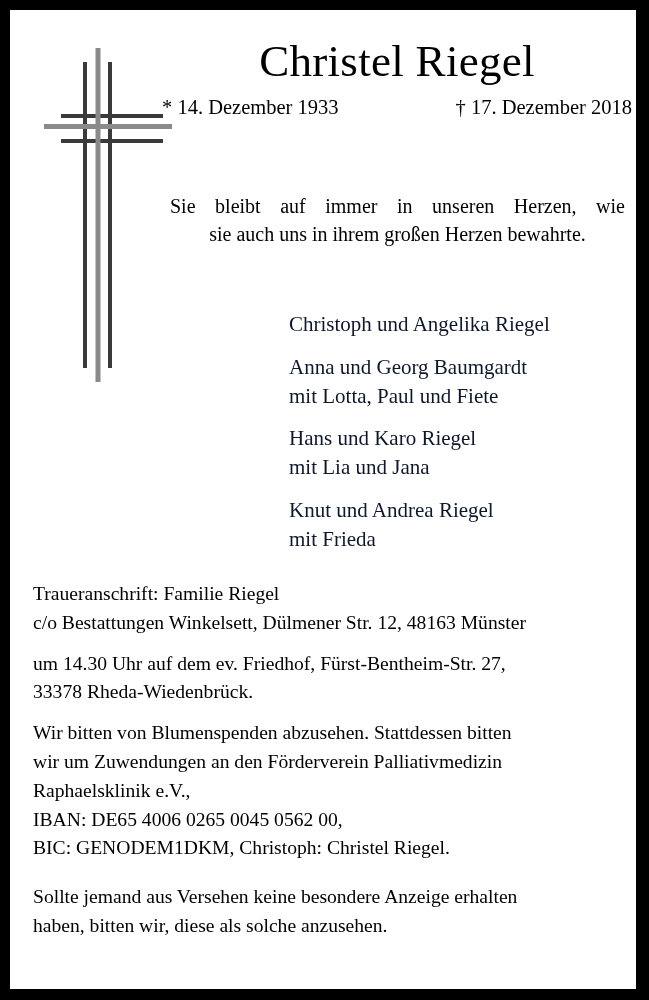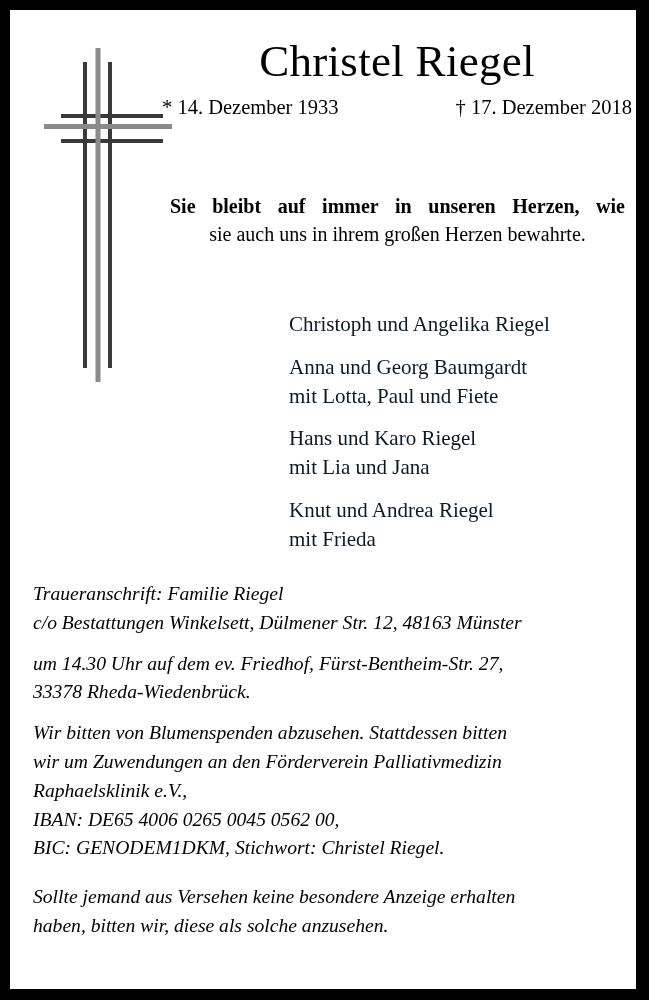--- a/index.html
+++ b/index.html
@@ -72,21 +72,21 @@
     position: absolute;
     left: 160px;
     top: 182px;
     width: 455px;
     font-size: 20px;
     line-height: 1.42;
     text-align: justify;
     text-align-last: center;
     color: #000;
   }
-  .verse .l1 { text-align: justify; text-align-last: justify; font-weight: bold; }
+  .verse .l1 { text-align: justify; text-align-last: justify; }
   .verse .l2 { text-align: center; }
 
   
   .family {
     position: absolute;
     left: 279px;
     top: 300px;
     width: 350px;
     font-size: 21px;
     line-height: 1.37;
@@ -104,21 +104,21 @@
     font-size: 19.6px;
     line-height: 1.47;
     color: #000;
   }
   .para {
     margin: 0 0 14px 0;
     text-align: justify;
     text-align-last: left;
   }
   .para:last-child { margin-bottom: 0; }
-  .para.flush { text-align: right; font-style: italic; }
+  .para.flush { text-align: right; }
   .para .line { display: block; }
   .gap-sm { margin-bottom: 12px; }
   .gap-lg { margin-bottom: 20px; }
 </style>
 </head>
 <body>
 
 <div class="notice">
   <div class="sheet">
 
@@ -177,21 +177,21 @@
       <p class="para flush gap-sm">
         <span class="line">um 14.30 Uhr auf dem ev. Friedhof, Fürst-Bentheim-Str. 27,</span>
         <span class="line">33378 Rheda-Wiedenbrück.</span>
       </p>
 
       <p class="para flush gap-lg">
         <span class="line">Wir bitten von Blumenspenden abzusehen. Stattdessen bitten</span>
         <span class="line">wir um Zuwendungen an den Förderverein Palliativmedizin</span>
         <span class="line">Raphaelsklinik e.V.,</span>
         <span class="line">IBAN: DE65 4006 0265 0045 0562 00,</span>
-        <span class="line">BIC: GENODEM1DKM, Stichwort: Christel Riegel.</span>
+        <span class="line">BIC: GENODEM1DKM, Christoph: Christel Riegel.</span>
       </p>
 
       <p class="para flush">
         <span class="line">Sollte jemand aus Versehen keine besondere Anzeige erhalten</span>
         <span class="line">haben, bitten wir, diese als solche anzusehen.</span>
       </p>
 
     </div>
 
   </div>

